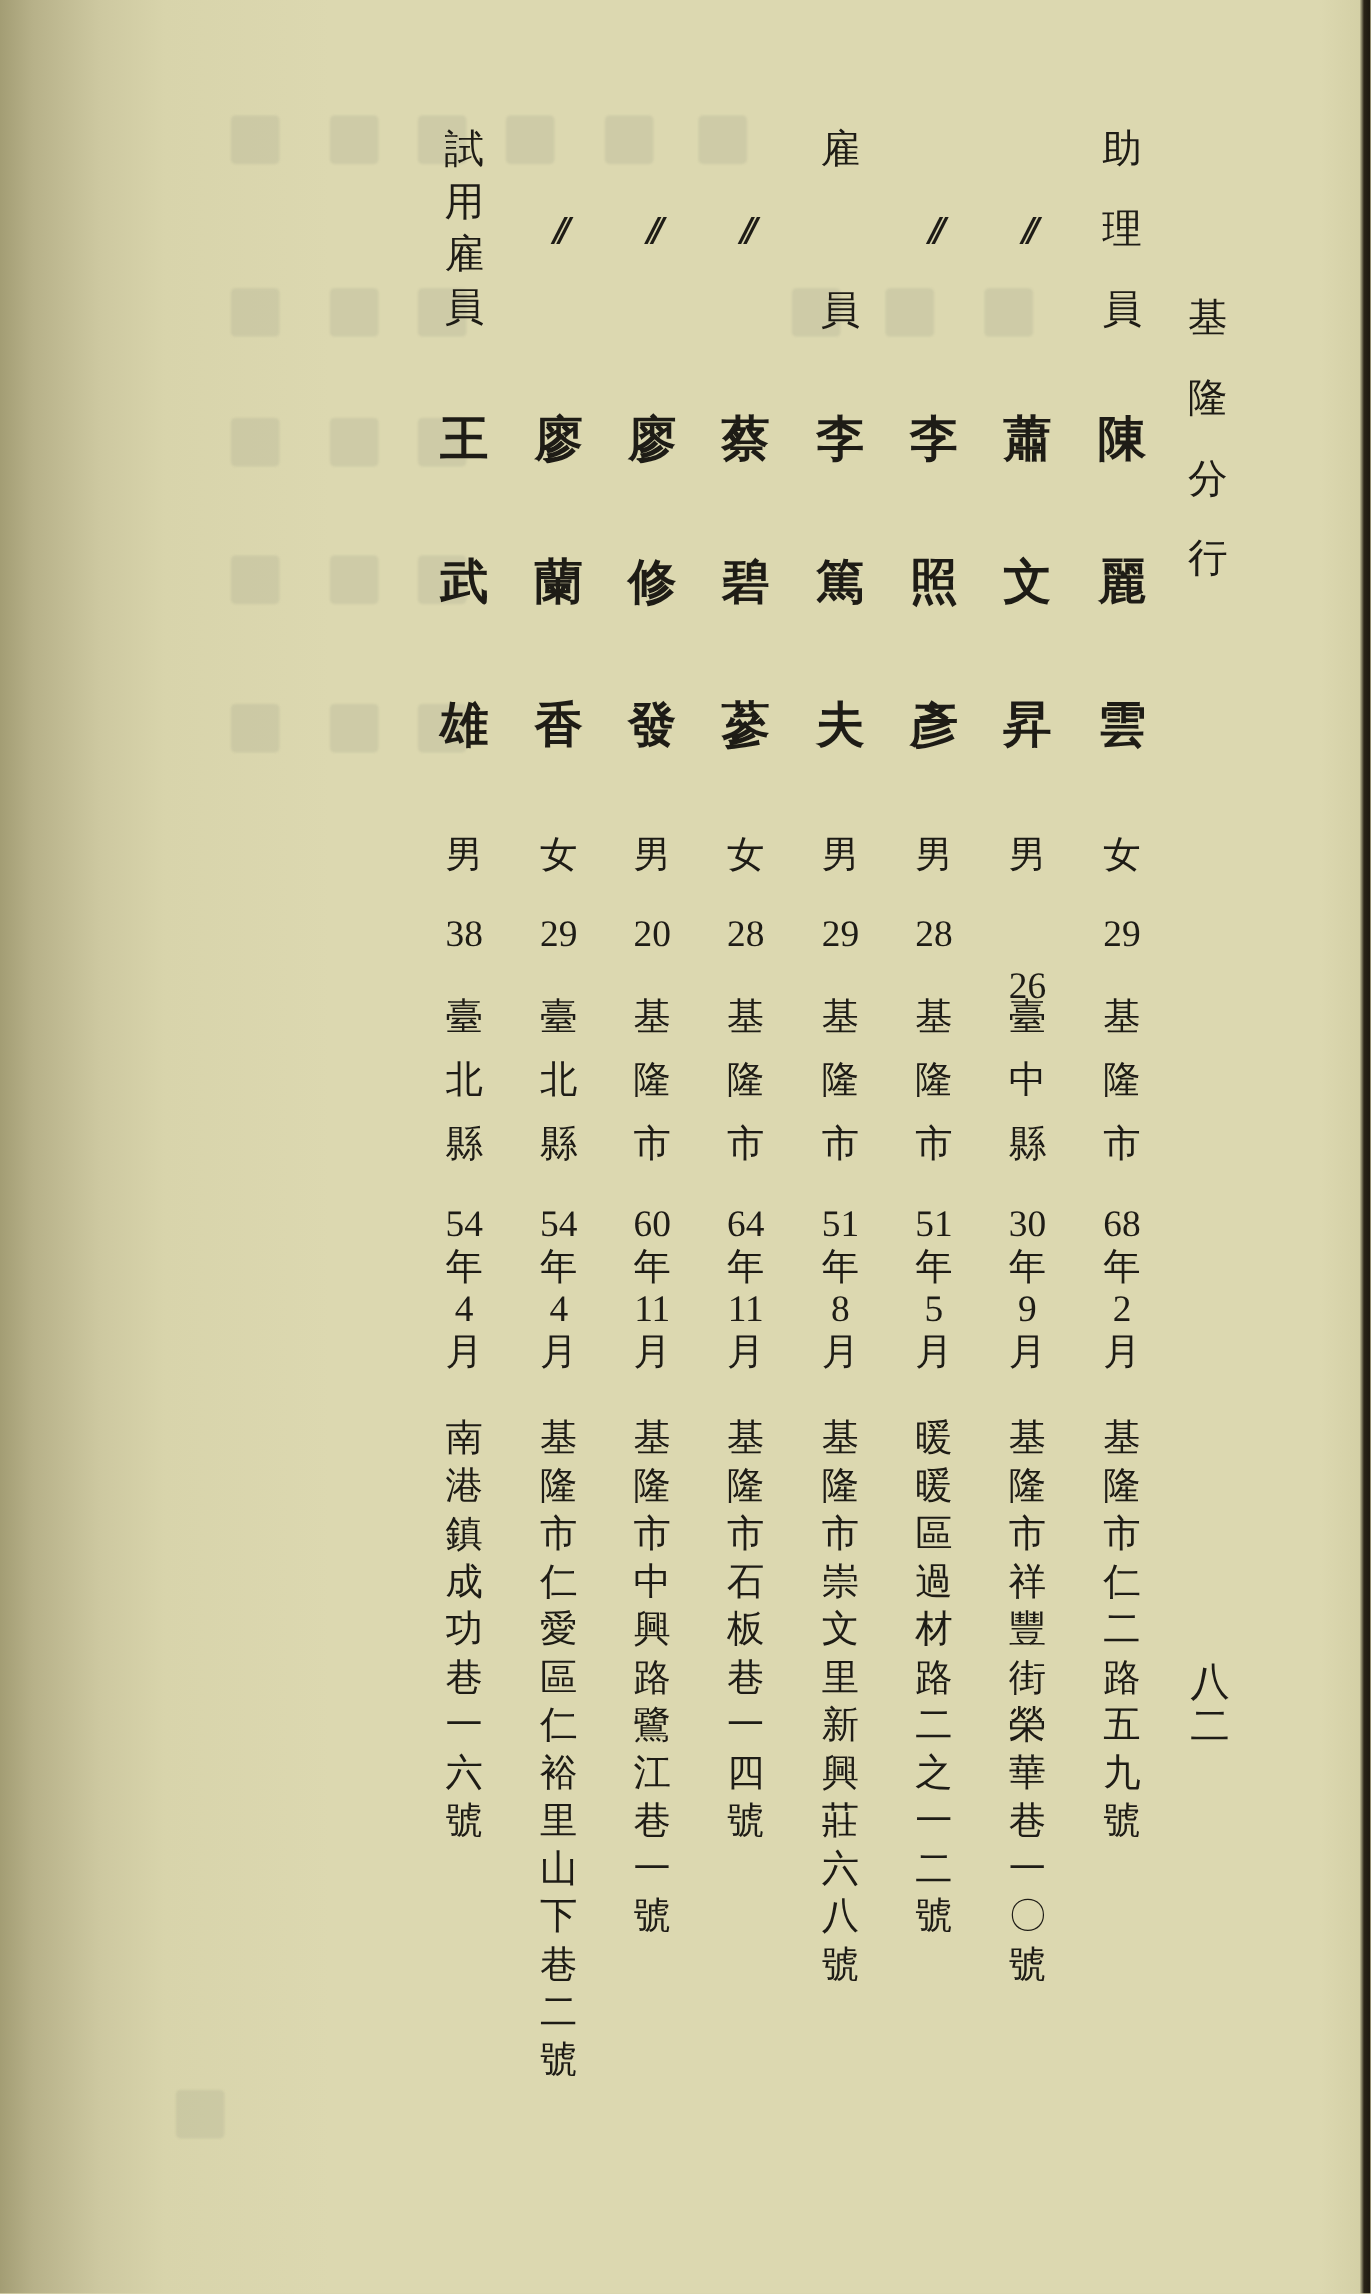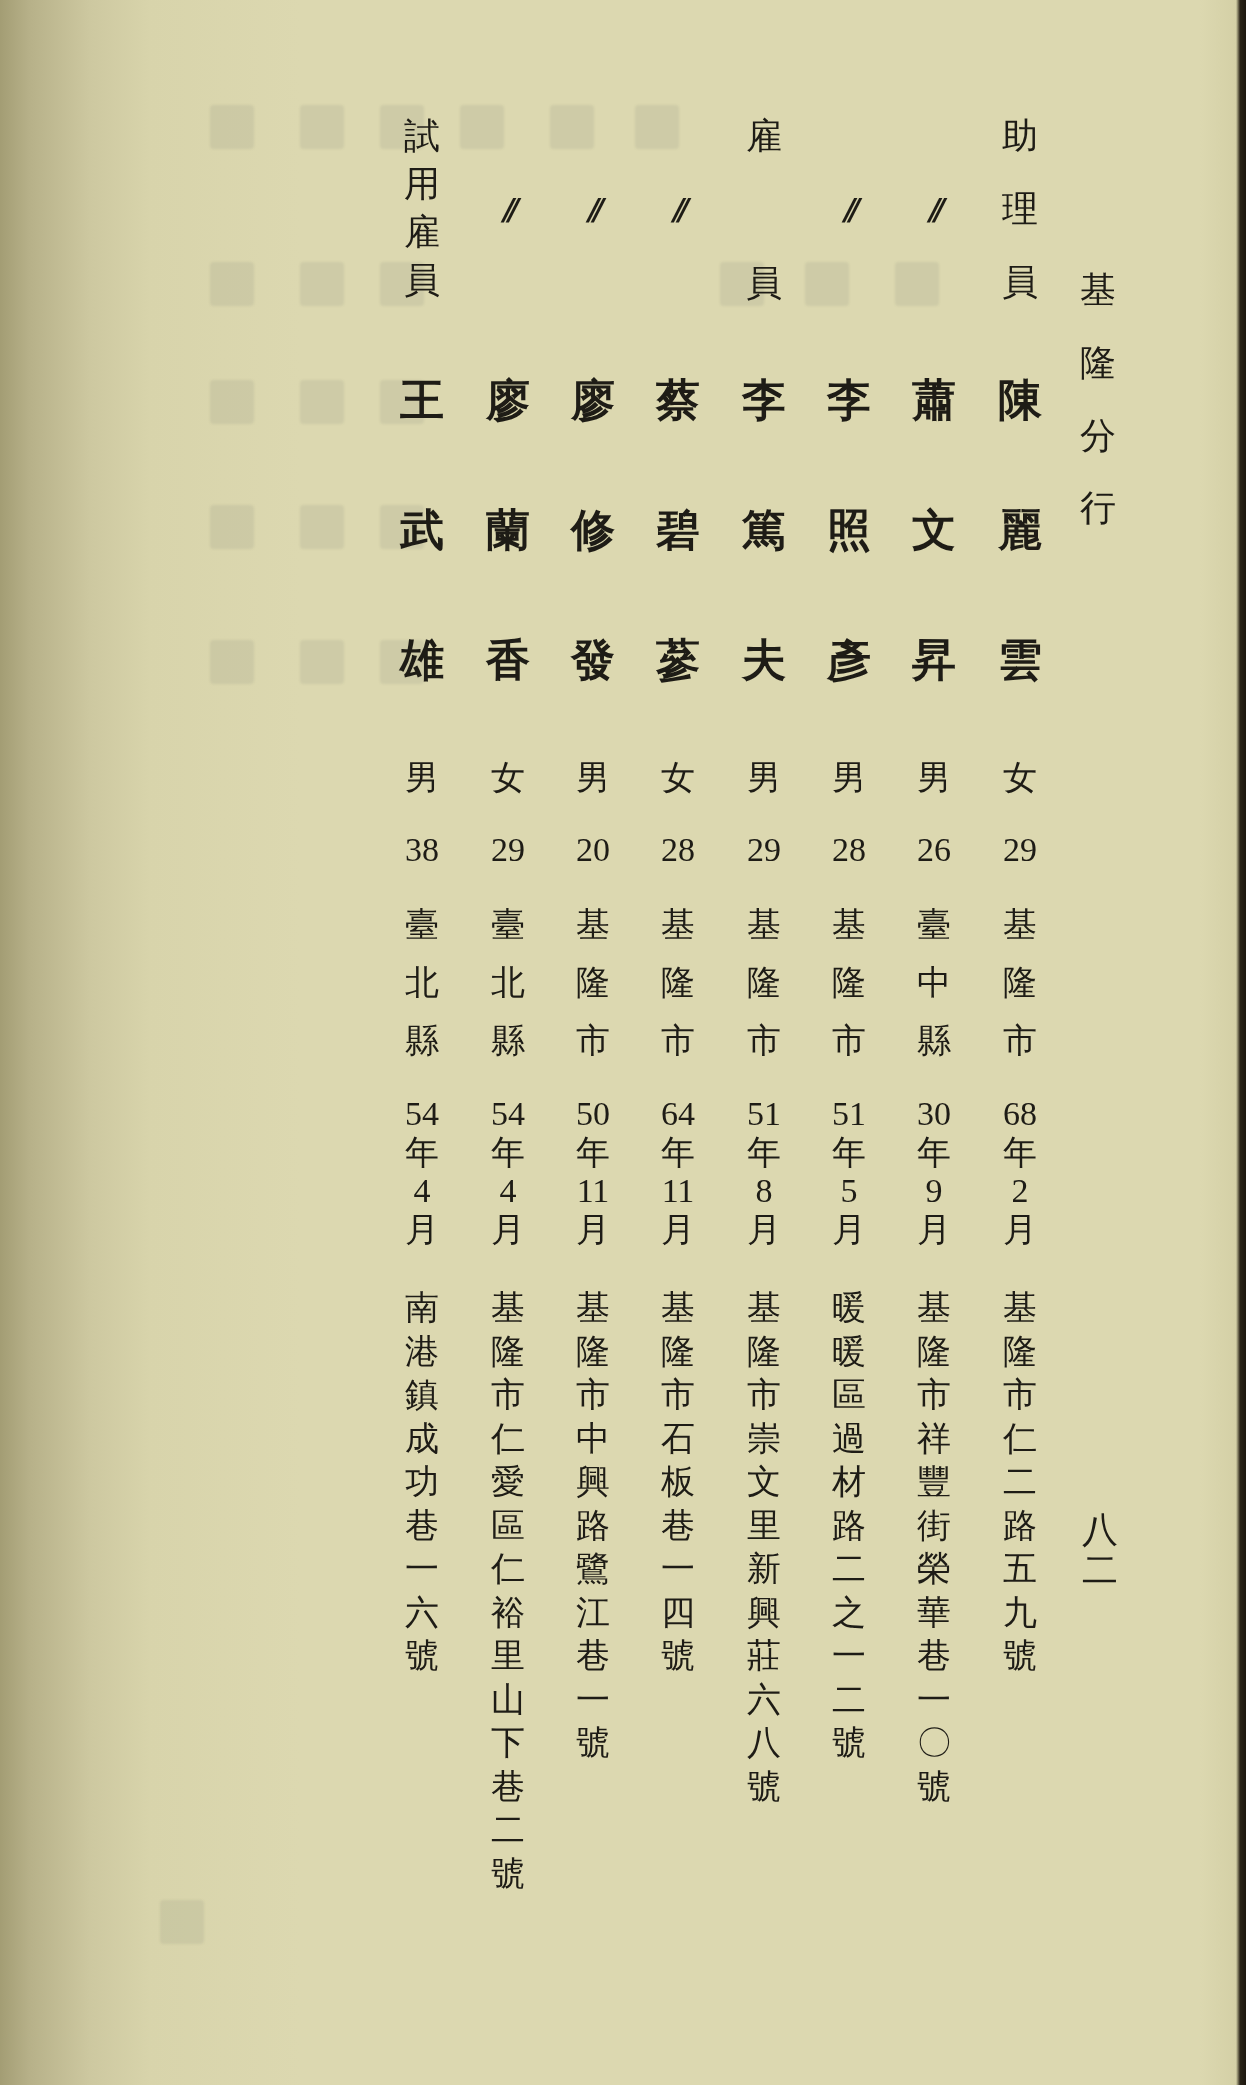--- a/index.html
+++ b/index.html
@@ -100,21 +100,21 @@
         <span class="ch addr-ch" style="top: 1551px;">五</span>
         <span class="ch addr-ch" style="top: 1594.5px;">九</span>
         <span class="ch addr-ch" style="top: 1638px;">號</span>
       </div>
       <div class="col" style="left: 899px; top: 0px;">
         <span class="ch ditto" style="top: 195px;">//</span>
         <span class="ch name-ch" style="top: 378px;">蕭</span>
         <span class="ch name-ch" style="top: 508px;">文</span>
         <span class="ch name-ch" style="top: 638px;">昇</span>
         <span class="ch small-ch" style="top: 760px;">男</span>
-        <span class="ch num" style="top: 833px;">26</span>
+        <span class="ch num" style="top: 880px;">26</span>
         <span class="ch small-ch" style="top: 907px;">臺</span>
         <span class="ch small-ch" style="top: 965px;">中</span>
         <span class="ch small-ch" style="top: 1023px;">縣</span>
         <span class="ch num" style="top: 1097px;">30</span>
         <span class="ch small-ch" style="top: 1135px;">年</span>
         <span class="ch num" style="top: 1174px;">9</span>
         <span class="ch small-ch" style="top: 1212px;">月</span>
         <span class="ch addr-ch" style="top: 1290px;">基</span>
         <span class="ch addr-ch" style="top: 1333.5px;">隆</span>
         <span class="ch addr-ch" style="top: 1377px;">市</span>
@@ -209,21 +209,21 @@
       <div class="col" style="left: 558px; top: 0px;">
         <span class="ch ditto" style="top: 195px;">//</span>
         <span class="ch name-ch" style="top: 378px;">廖</span>
         <span class="ch name-ch" style="top: 508px;">修</span>
         <span class="ch name-ch" style="top: 638px;">發</span>
         <span class="ch small-ch" style="top: 760px;">男</span>
         <span class="ch num" style="top: 833px;">20</span>
         <span class="ch small-ch" style="top: 907px;">基</span>
         <span class="ch small-ch" style="top: 965px;">隆</span>
         <span class="ch small-ch" style="top: 1023px;">市</span>
-        <span class="ch num" style="top: 1097px;">50</span>
+        <span class="ch num" style="top: 1097px;">60</span>
         <span class="ch small-ch" style="top: 1135px;">年</span>
         <span class="ch num" style="top: 1174px;">11</span>
         <span class="ch small-ch" style="top: 1212px;">月</span>
         <span class="ch addr-ch" style="top: 1290px;">基</span>
         <span class="ch addr-ch" style="top: 1333.5px;">隆</span>
         <span class="ch addr-ch" style="top: 1377px;">市</span>
         <span class="ch addr-ch" style="top: 1420.5px;">中</span>
         <span class="ch addr-ch" style="top: 1464px;">興</span>
         <span class="ch addr-ch" style="top: 1507.5px;">路</span>
         <span class="ch addr-ch" style="top: 1551px;">鷺</span>

